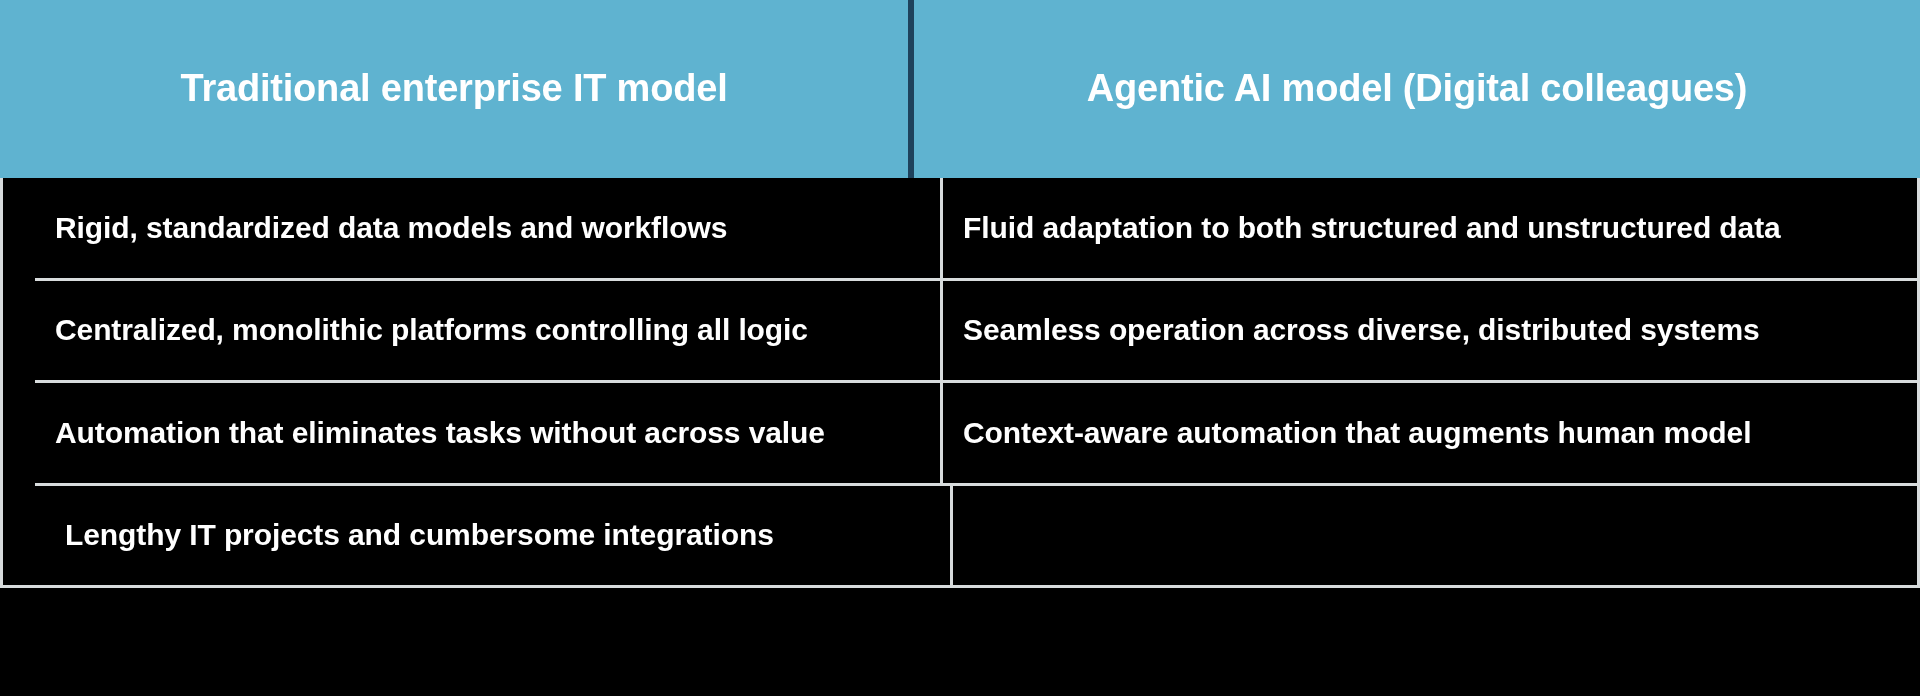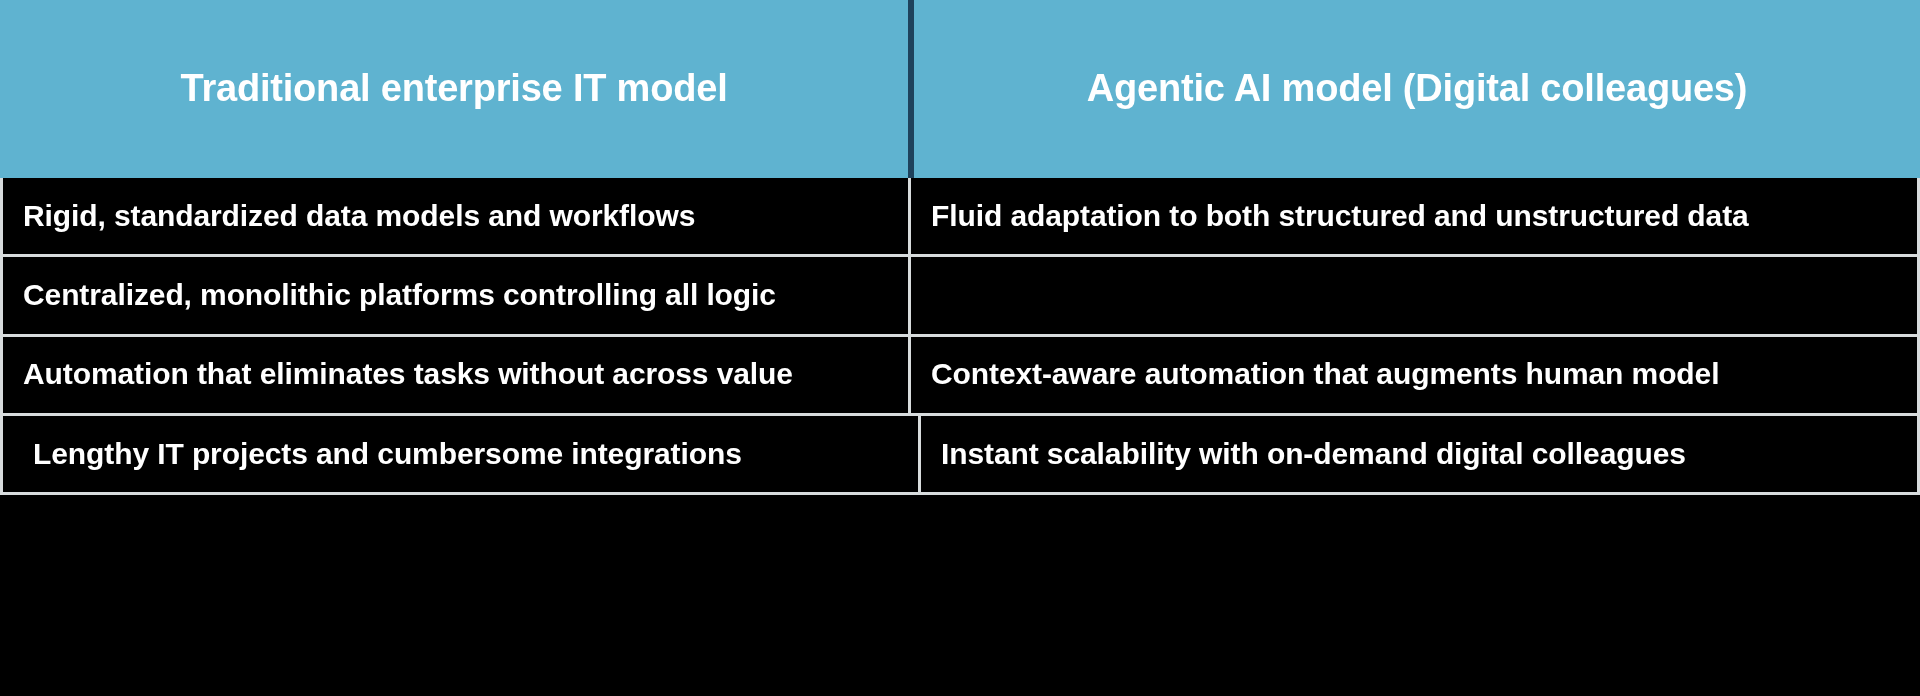--- a/index.html
+++ b/index.html
@@ -12,21 +12,21 @@
     width: 1920px;
     height: 696px;
     overflow: hidden;
     font-family: "Liberation Sans", sans-serif;
     -webkit-font-smoothing: antialiased;
   }
 
   .comparison-table {
     position: relative;
     width: 1920px;
-    height: 495px;
+    height: 588px;
     background: #000000;
     box-sizing: border-box;
     display: flex;
     flex-direction: column;
   }
 
   
   .table-header {
     display: flex;
     height: 178px;
@@ -77,20 +77,21 @@
     border-bottom: 3px solid #d8dcdd;
     box-sizing: border-box;
   }
 
   .table-row {
     display: flex;
     flex: 1 1 0;
     min-height: 0;
     box-sizing: border-box;
     border-bottom: 3px solid #d8dcdd;
+    margin-left: 32px;
   }
   .table-row:last-child {
     border-bottom: none;
     padding-left: 10px;
   }
 
   .body-cell {
     display: flex;
     align-items: center;
     box-sizing: border-box;
@@ -145,36 +146,36 @@
       <div class="body-cell right">
         <span class="text">Fluid adaptation to both structured and unstructured data</span>
       </div>
     </div>
 
     <div class="table-row">
       <div class="body-cell left">
         <span class="text">Centralized, monolithic platforms controlling all logic</span>
       </div>
       <div class="cell-divider"></div>
+      <div class="body-cell right">
+        <span class="text">Seamless operation across diverse, distributed systems</span>
+      </div>
     </div>
 
     <div class="table-row">
       <div class="body-cell left">
         <span class="text">Automation that eliminates tasks without across value</span>
       </div>
       <div class="cell-divider"></div>
       <div class="body-cell right">
         <span class="text">Context-aware automation that augments human model</span>
       </div>
     </div>
 
     <div class="table-row">
       <div class="body-cell left">
         <span class="text">Lengthy IT projects and cumbersome integrations</span>
       </div>
       <div class="cell-divider"></div>
-      <div class="body-cell right">
-        <span class="text">Instant scalability with on-demand digital colleagues</span>
-      </div>
     </div>
 
   </div>
 </div>
 
 </body></html>

